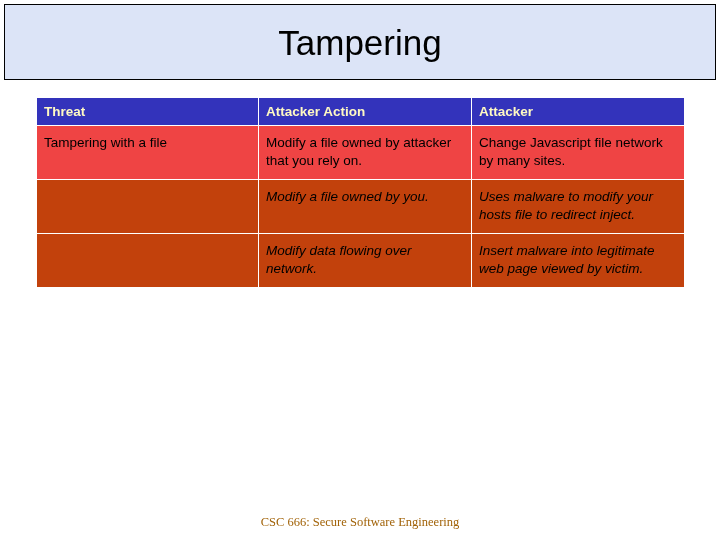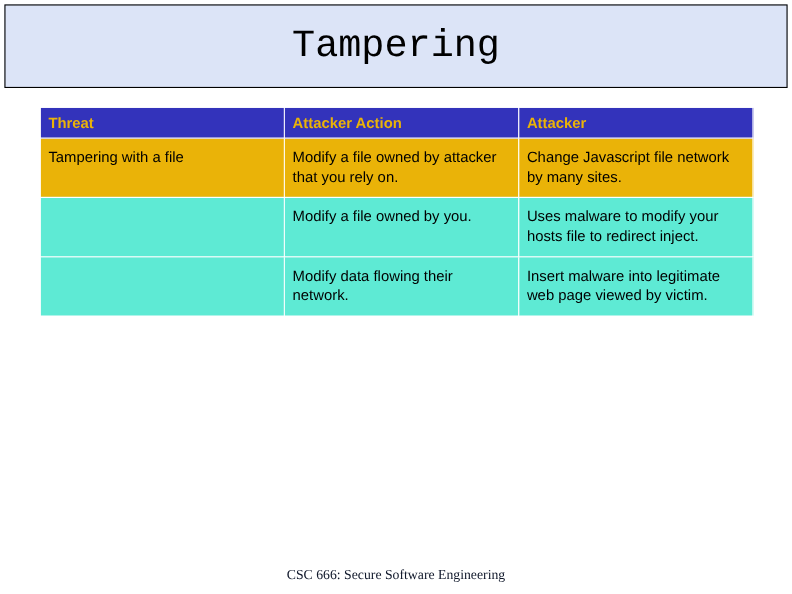--- a/index.html
+++ b/index.html
@@ -28,21 +28,21 @@
     background: #dce4f7;
     border: 1px solid #000000;
     box-sizing: border-box;
     display: flex;
     align-items: center;
     justify-content: center;
   }
   .title-text {
     font-size: 35px;
     color: #000000;
-    font-family: Liberation Mono, monospace;
+    font-family: Liberation Sans, sans-serif;
     font-weight: normal;
     letter-spacing: 0px;
     line-height: 1;
   }
   .table-wrap {
     position: absolute;
     left: 36px;
     top: 97px;
     width: 648px;
   }
@@ -51,46 +51,46 @@
     width: 648px;
     table-layout: fixed;
     font-size: 13.5px;
     color: #000000;
   }
   table.threat-table col.c1 { width: 222px; }
   table.threat-table col.c2 { width: 213px; }
   table.threat-table col.c3 { width: 213px; }
   table.threat-table th {
     background: #3333bb;
-    color: #eab308;
+    color: #fef9c3;
     text-align: left;
     font-weight: bold;
     padding: 5px 6px 5px 7px;
     border: 1px solid #ffffff;
     font-size: 13.5px;
     vertical-align: middle;
     height: 17px;
   }
   table.threat-table td {
     vertical-align: top;
     padding: 8px 7px 9px 7px;
     border: 1px solid #ffffff;
     line-height: 1.33;
   }
-  tr.band-a td { background: #eab308; margin-left: 32px; }
-  tr.band-b td { background: #5eead4; }
+  tr.band-a td { background: #ef4444; margin-left: 32px; }
+  tr.band-b td { background: #c2410c; font-style: italic; }
   .footer {
     position: absolute;
     left: 0;
     top: 515px;
     width: 720px;
     text-align: center;
     font-family: "Liberation Serif", serif;
     font-size: 12.5px;
-    color: #0f172a;
+    color: #a16207;
   }
 </style>
 </head>
 <body>
 
 <div class="slide">
 
   <div class="title-bar">
     <div class="title-text">Tampering</div>
   </div>
@@ -115,21 +115,21 @@
           <td>Modify a file owned by attacker that you rely on.</td>
           <td>Change Javascript file network by many sites.</td>
         </tr>
         <tr class="band-b">
           <td></td>
           <td>Modify a file owned by you.</td>
           <td>Uses malware to modify your hosts file to redirect inject.</td>
         </tr>
         <tr class="band-b">
           <td></td>
-          <td>Modify data flowing their network.</td>
+          <td>Modify data flowing over network.</td>
           <td>Insert malware into legitimate web page viewed by victim.</td>
         </tr>
       </tbody>
     </table>
   </div>
 
   <div class="footer">CSC 666: Secure Software Engineering</div>
 
 </div>
 

